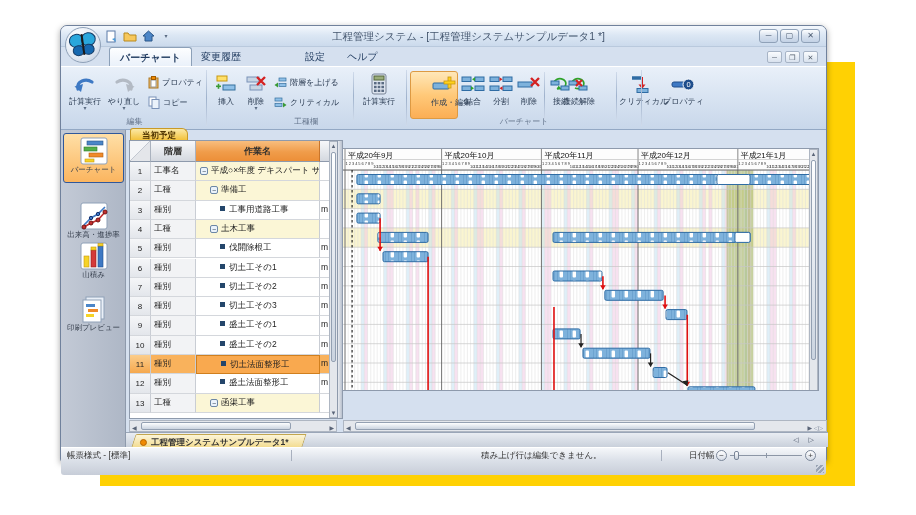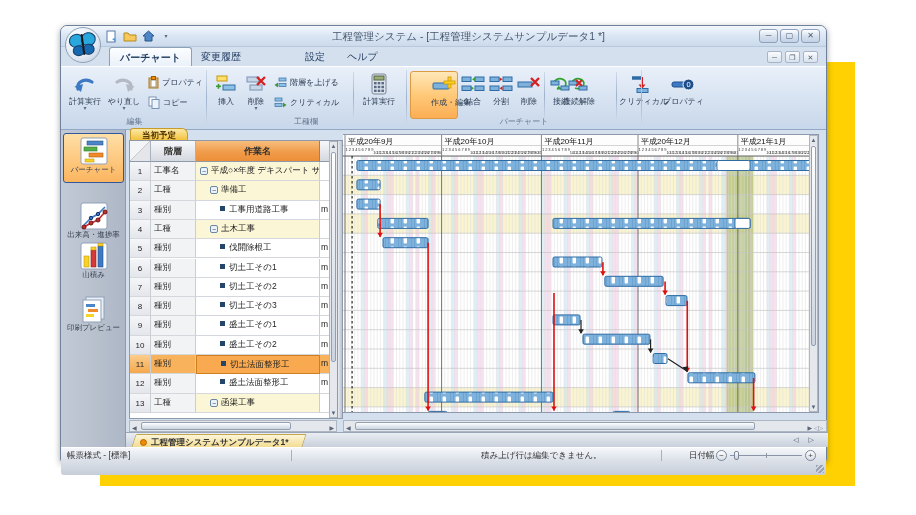--- a/index.html
+++ b/index.html
@@ -55,21 +55,21 @@
   .tablepane{position:absolute;left:68px;top:114px;width:208px;height:279px;background:#fff;border:1px solid #8E9AAC;border-right:none;}
   .th{position:absolute;top:0;height:21px;font-size:9px;font-weight:bold;color:#31302E;text-align:center;line-height:20px;
     border-right:1px solid #AAB2BE;border-bottom:1px solid #8E9AAC;background:linear-gradient(#F7F8FA,#E2E5EA 60%,#D4D8DF);}
   .trow{position:absolute;left:0;width:200px;height:20px;}
   .tcell{position:absolute;top:0;height:100%;font-size:8.5px;color:#222;border-right:1px solid #C9CDD4;
     border-bottom:1px solid #D4D7DC;overflow:hidden;white-space:nowrap;}
   .mboxi{display:inline-block;width:8px;height:8px;line-height:7px;font-size:7px;text-align:center;color:#345;
     border:1px solid #6C87A5;background:#EAF2FB;border-radius:2px;margin-right:3px;vertical-align:-1px;}
   .sqr{display:inline-block;width:5px;height:5px;background:#24466B;margin-right:4px;vertical-align:1px;}
   .splitter{position:absolute;left:276px;top:114px;width:6px;height:279px;background:linear-gradient(90deg,#E8EBF0,#B9C1CE);border:1px solid #8E9AAC;}
-  .chartpane{position:absolute;left:282px;top:108px;width:476px;height:279px;background:#eab308;border:1px solid #8E9AAC;border-left:none;overflow:hidden;}
+  .chartpane{position:absolute;left:282px;top:122px;width:476px;height:243px;background:#eab308;border:1px solid #8E9AAC;border-left:none;overflow:hidden;}
   
   .vscroll{position:absolute;width:9px;background:#E4E7EC;border:1px solid #AEB6C2;}
   .hscroll{position:absolute;height:12px;background:#E4E7EC;border:1px solid #AEB6C2;}
   .sthumb{position:absolute;background:linear-gradient(#FDFEFF,#CBD4E0);border:1px solid #93A0B2;border-radius:2px;}
   .sarrow{position:absolute;font-size:6px;color:#5A6578;text-align:center;}
   
   .docstrip{position:absolute;left:65px;top:406px;width:702px;height:15px;background:linear-gradient(#E9EDF3,#C9D0DB);border-top:1px solid #9AA6B8;}
   .doctab{position:absolute;left:5px;top:1px;height:14px;padding:0 14px 0 6px;font-size:8.5px;font-weight:bold;color:#333;
     line-height:14px;background:linear-gradient(#FCF5D8,#F2DA8C);border:1px solid #C2A64E;border-bottom:none;
     border-radius:2px 0 0 0;transform:skewX(-18deg);transform-origin:bottom left;}

